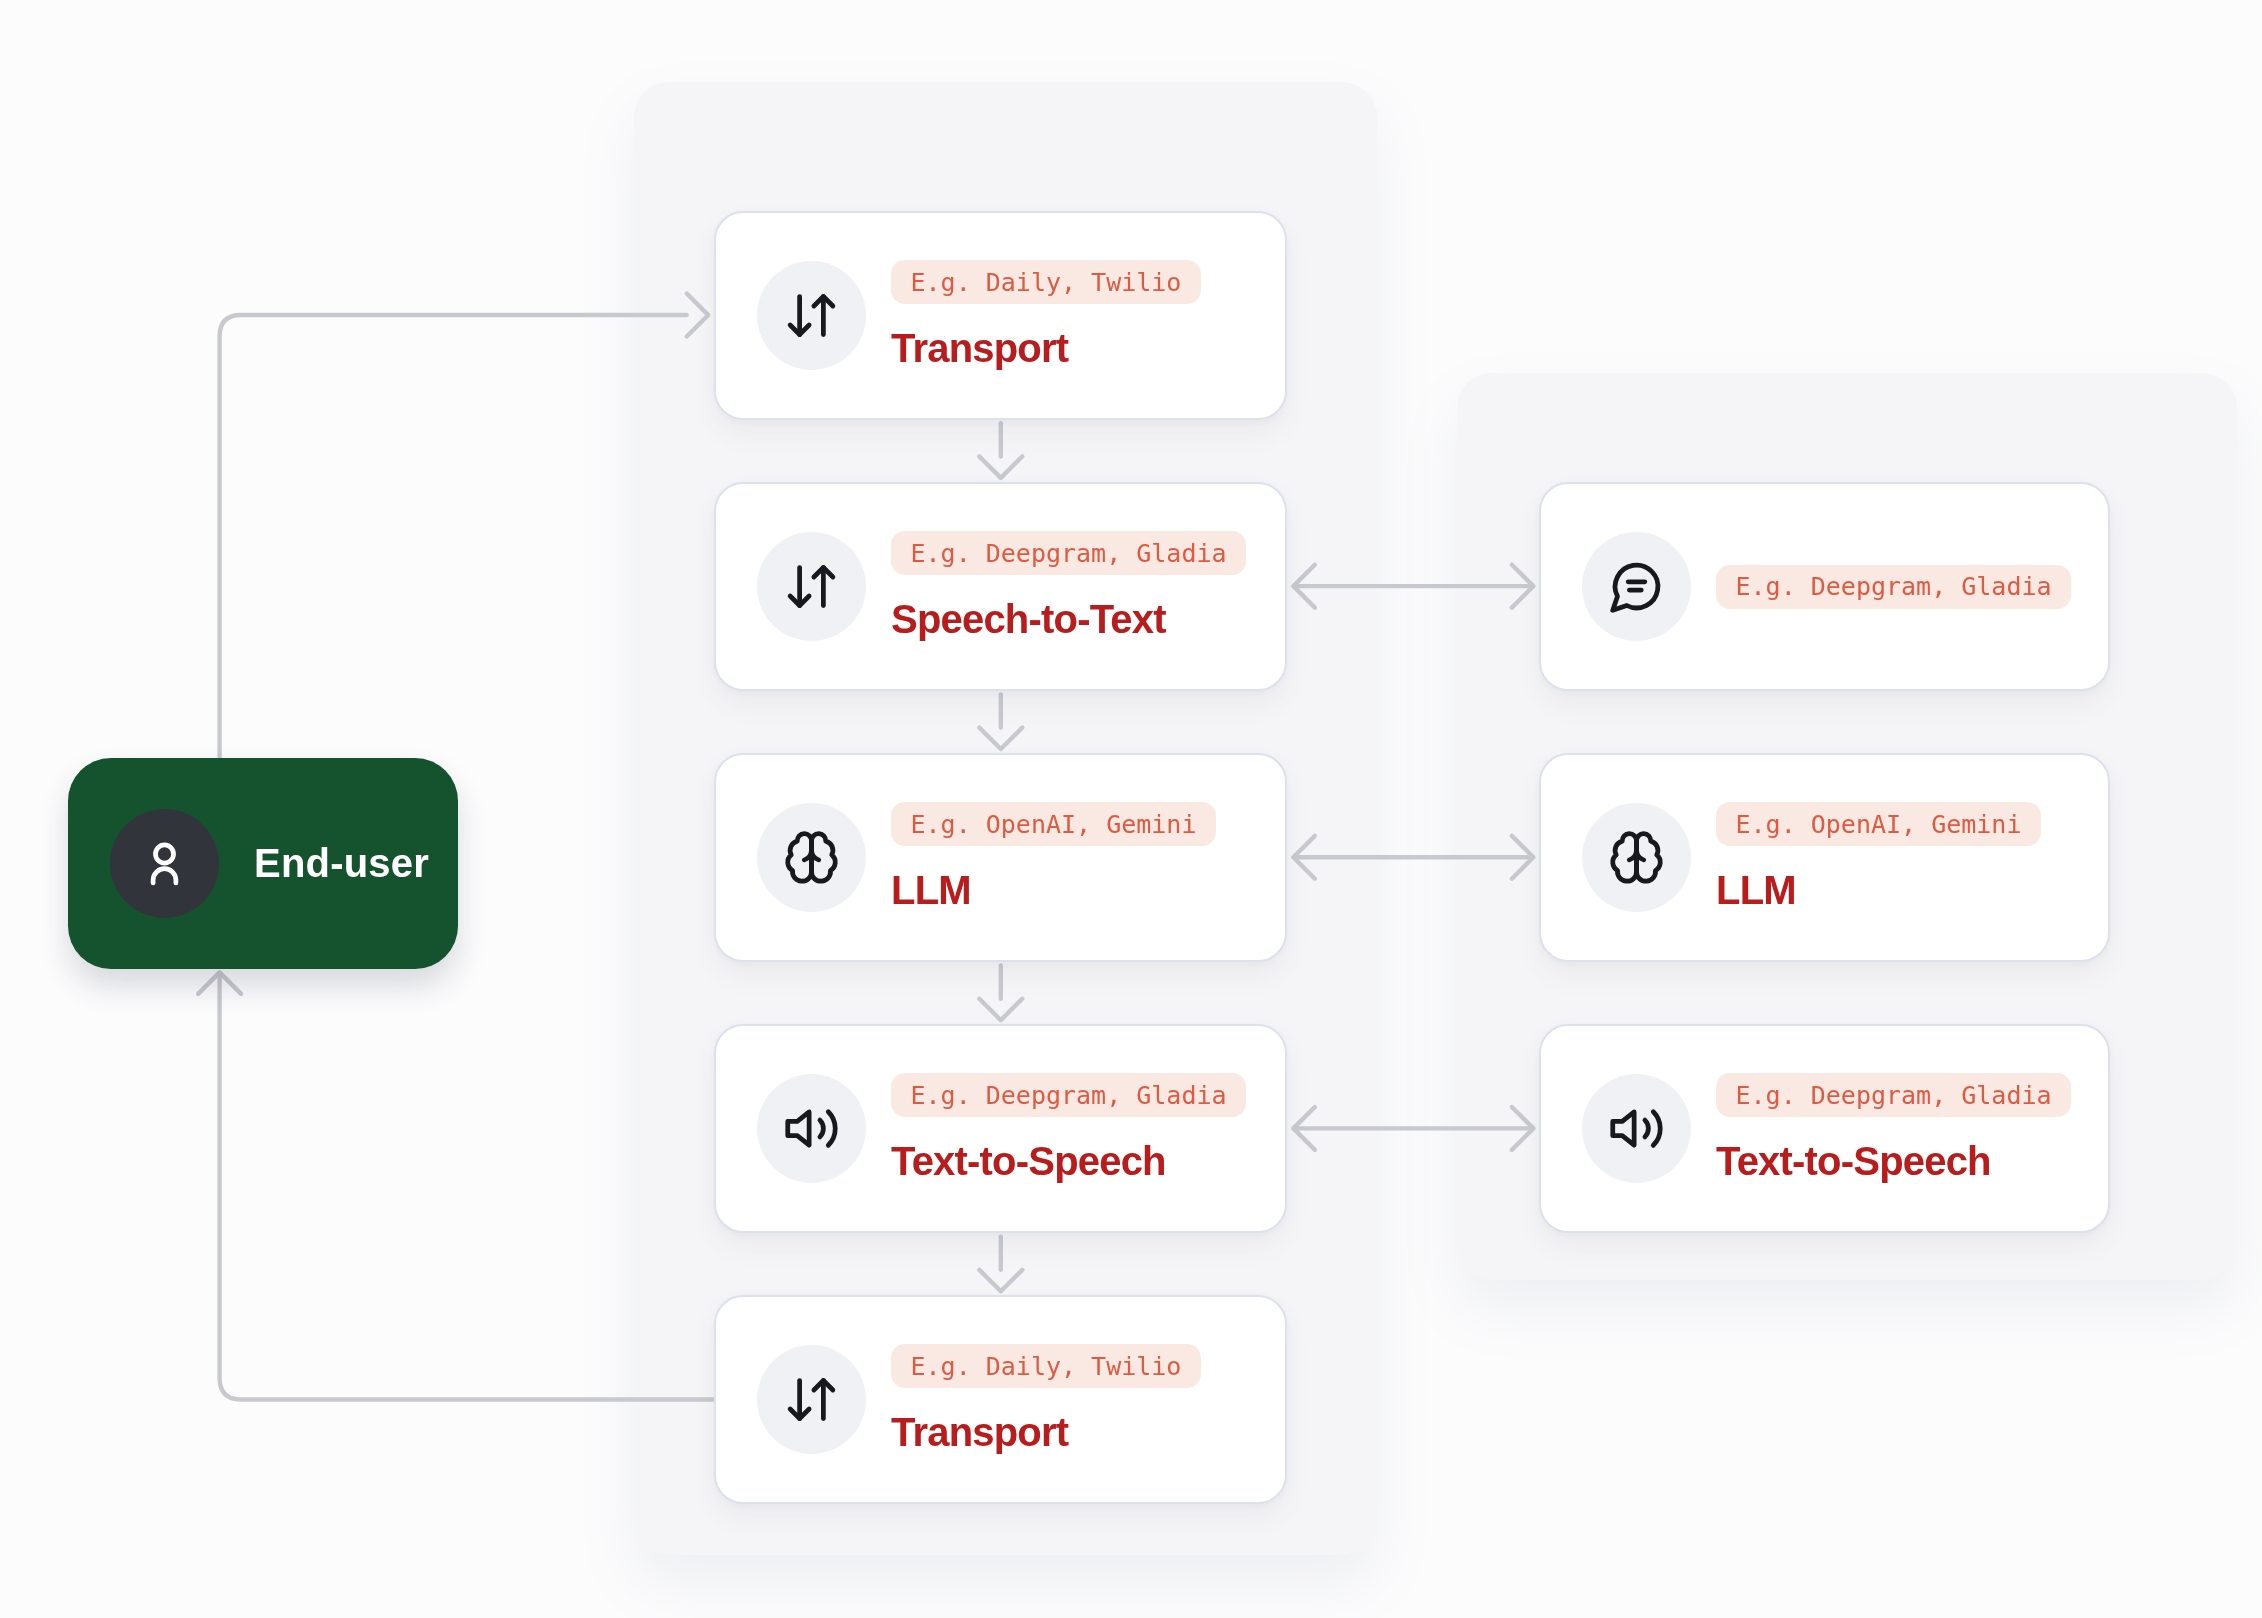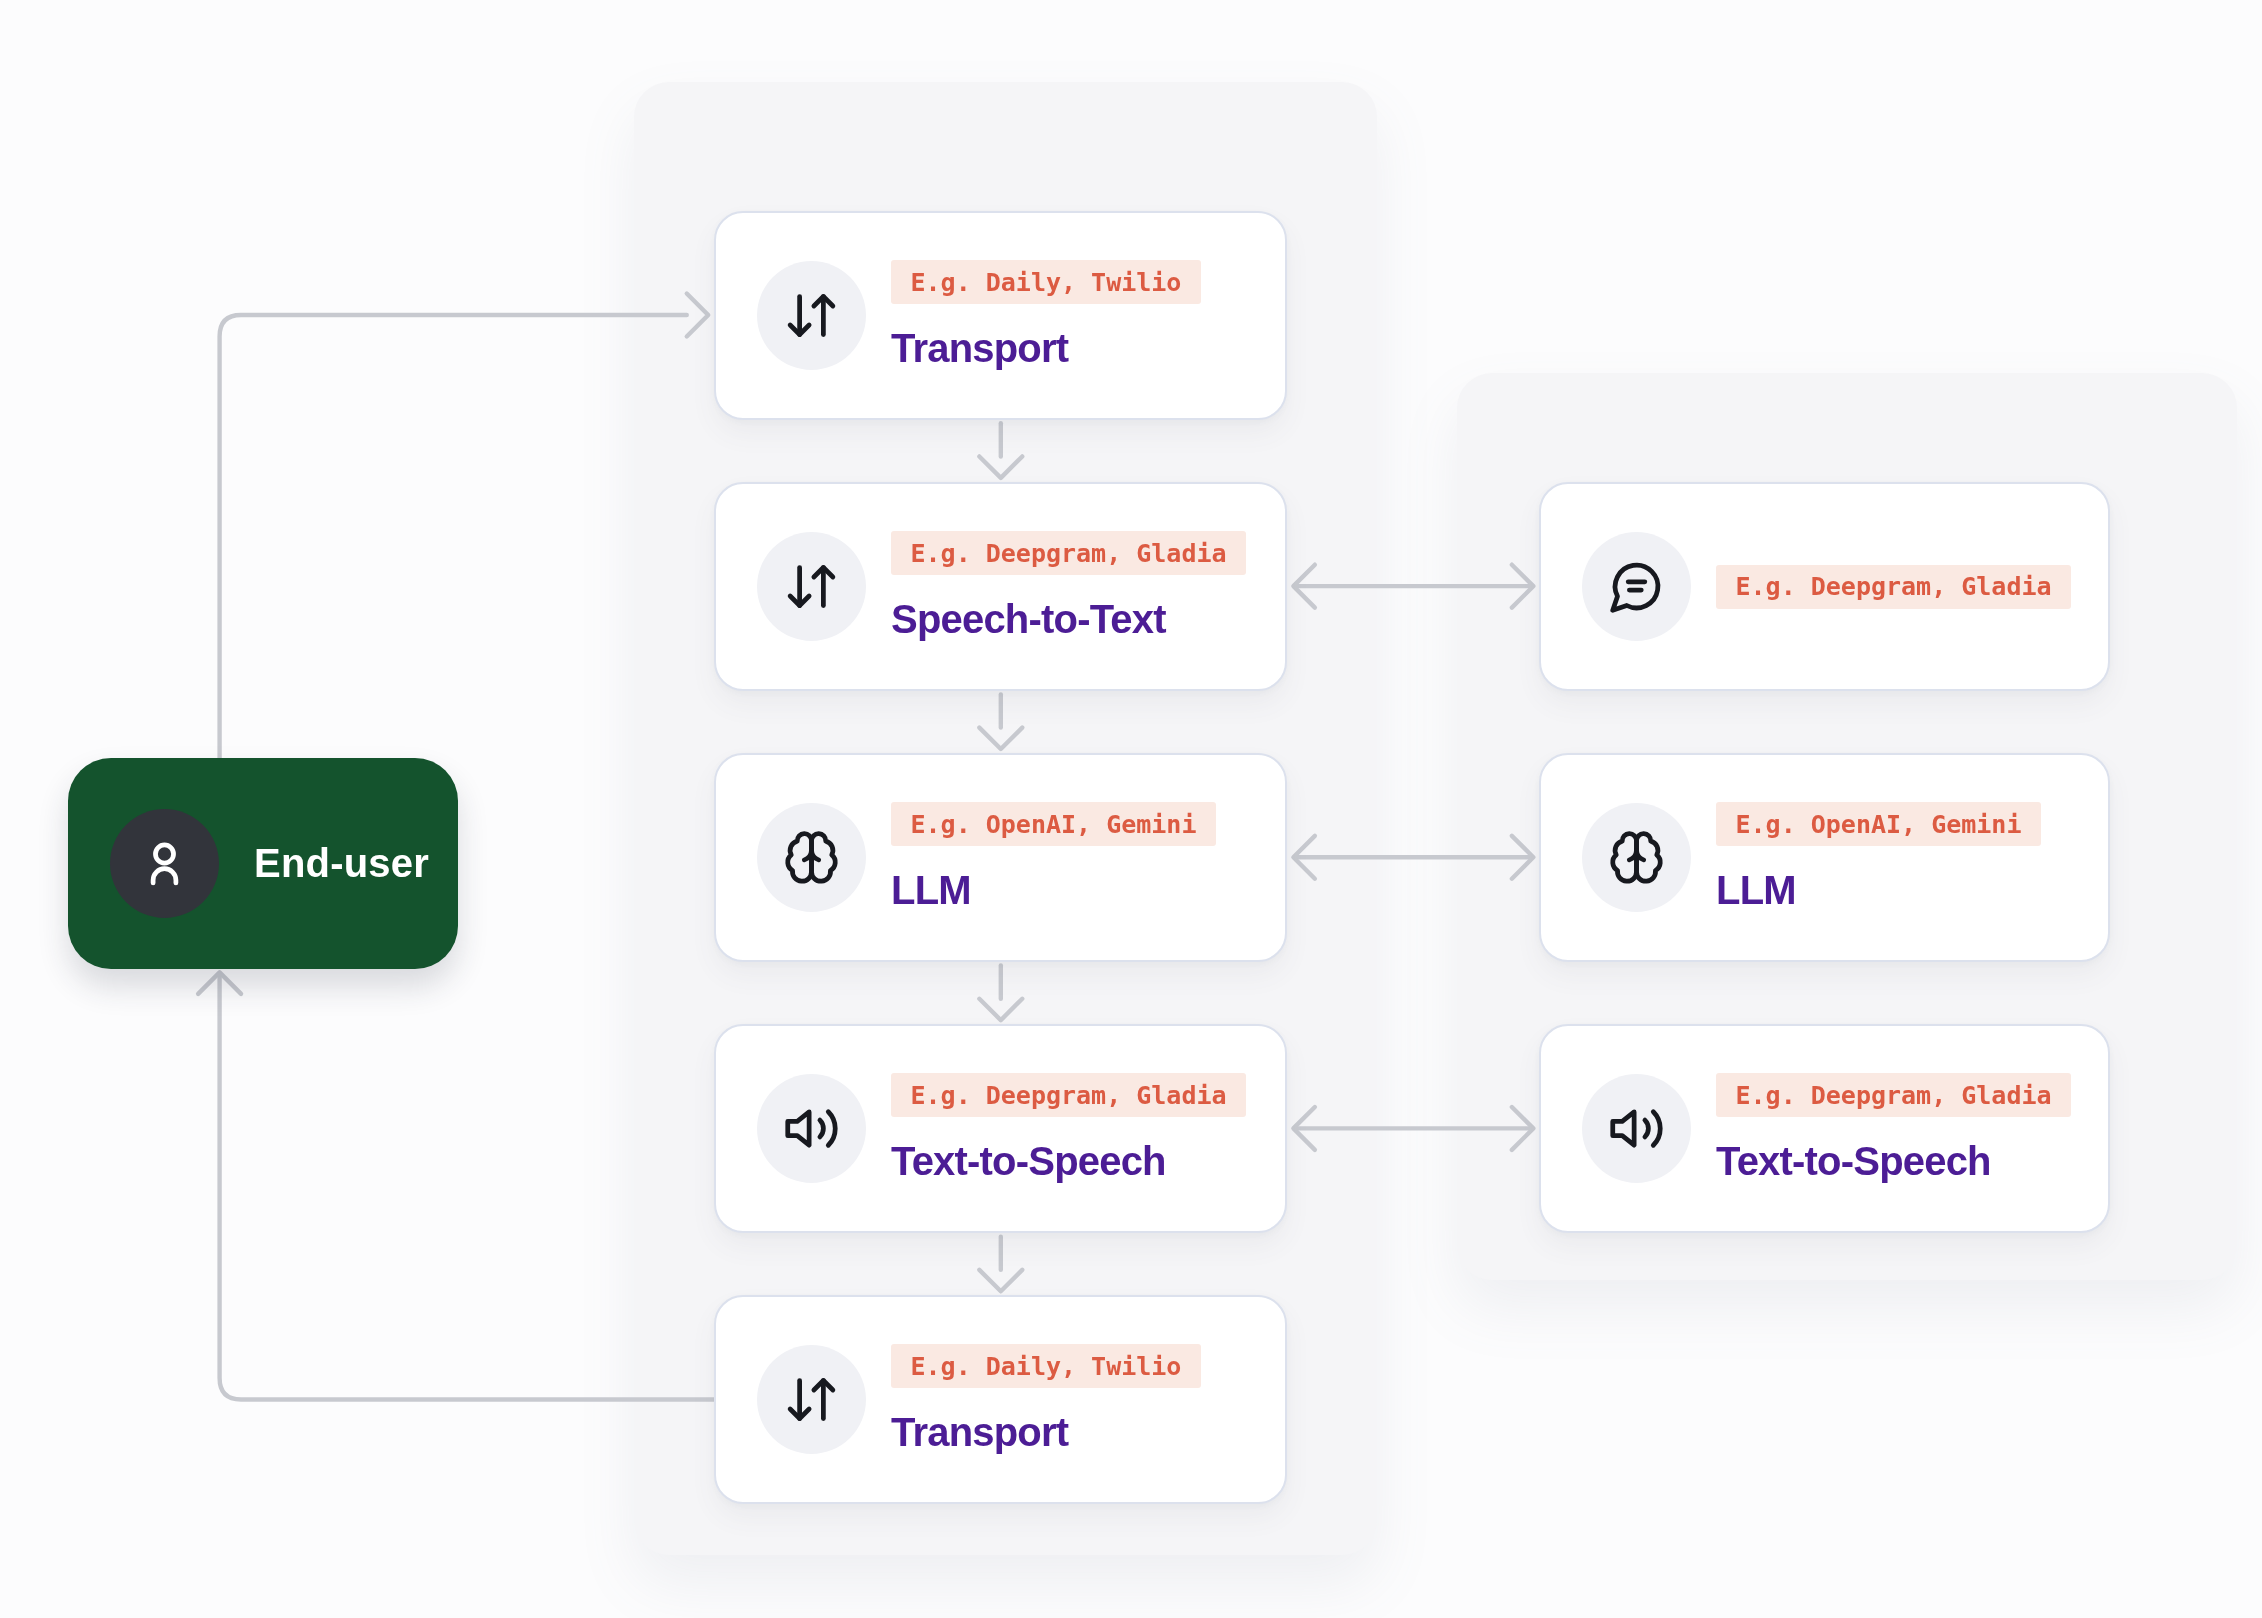--- a/index.html
+++ b/index.html
@@ -55,32 +55,32 @@
     flex: 0 0 auto;
     width: 109px; height: 109px; border-radius: 50%;
     background: #f0f1f5;
     display: flex; align-items: center; justify-content: center;
   }
   .icon-circle svg { width: 57px; height: 57px; }
   .card-text { margin-left: 25px; display: flex; flex-direction: column; align-items: flex-start; }
   .badge {
     display: inline-flex; align-items: center;
     height: 44px; padding: 0 19.5px;
-    border-radius: 3px;
+    border-radius: 14px;
     background: #fae9e2;
     color: #dc5b42;
     font-family: "DejaVu Sans Mono", monospace;
-    font-size: 25px; font-weight: bold;
+    font-size: 25px; font-weight: normal;
     white-space: nowrap;
   }
   .card-title {
     margin-top: 21.5px;
     font-size: 40px; font-weight: bold;
     letter-spacing: -0.8px;
-    color: #4c1d95;
+    color: #b91c1c;
     white-space: nowrap;
   }
 
   
   .pos-m1 { left: 714px; top: 211px; }
   .pos-m2 { left: 714px; top: 482px; }
   .pos-m3 { left: 714px; top: 753px; }
   .pos-m4 { left: 714px; top: 1024px; }
   .pos-m5 { left: 714px; top: 1295px; }
   .pos-r1 { left: 1539px; top: 482px; }

